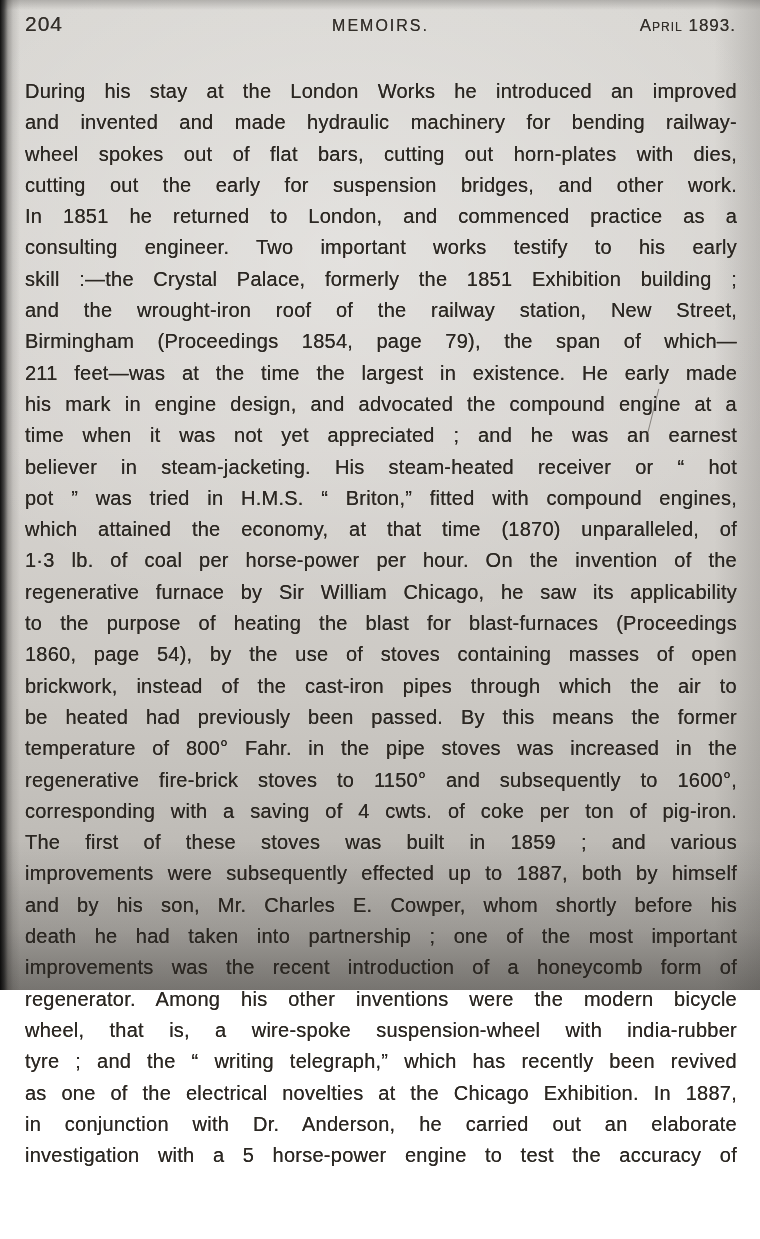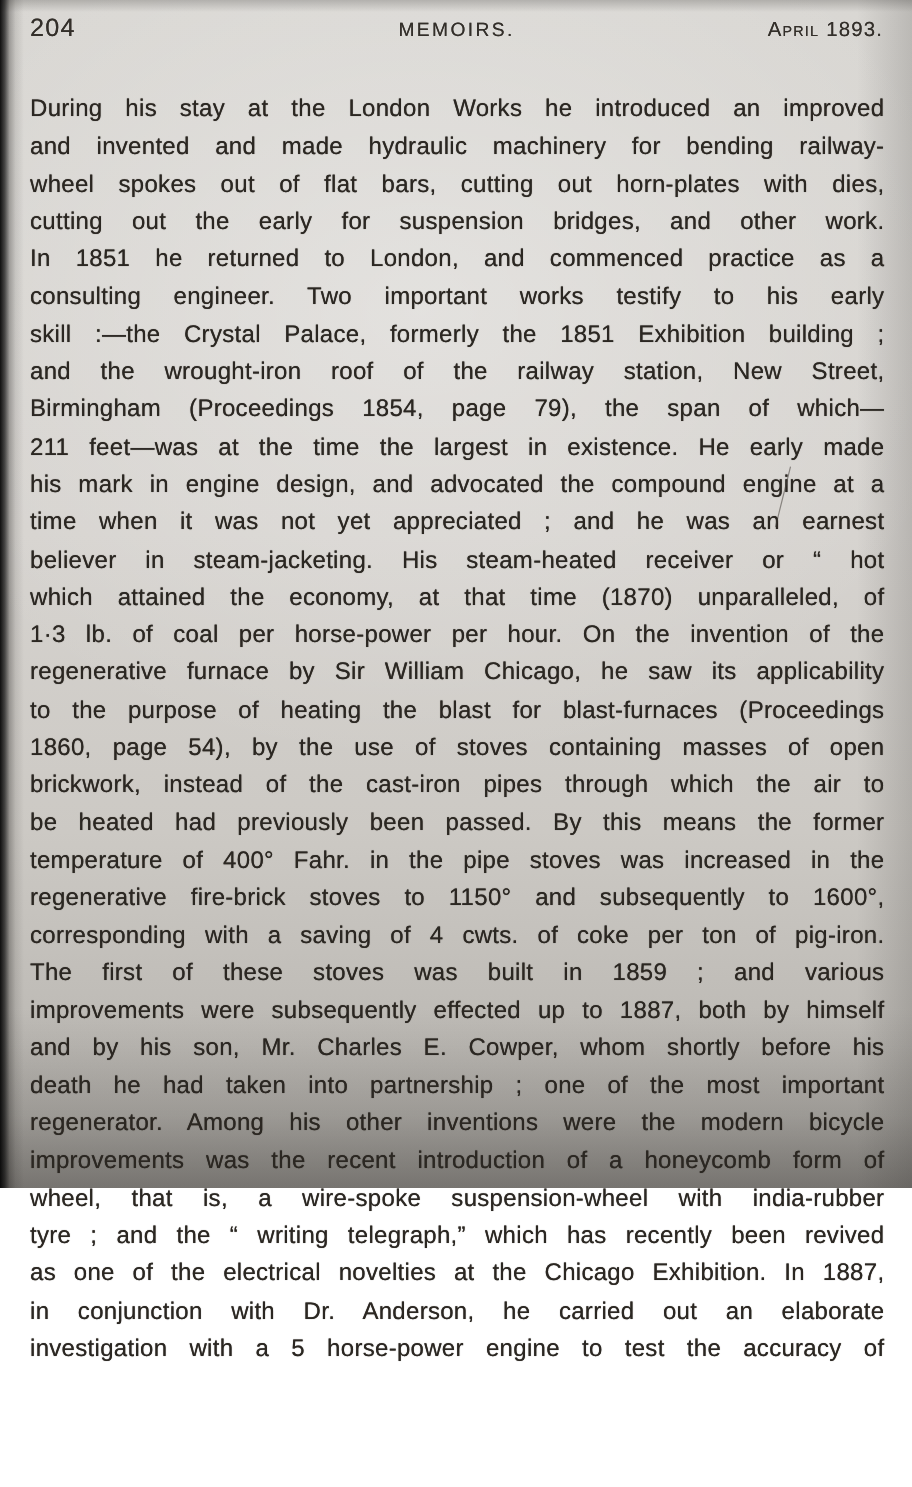--- a/index.html
+++ b/index.html
@@ -116,36 +116,37 @@
       <div class="text-line">cutting out the early for suspension bridges, and other work.</div>
       <div class="text-line">In 1851 he returned to London, and commenced practice as a</div>
       <div class="text-line">consulting engineer.  Two important works testify to his early</div>
       <div class="text-line">skill :—the Crystal Palace, formerly the 1851 Exhibition building ;</div>
       <div class="text-line">and the wrought-iron roof of the railway station, New Street,</div>
       <div class="text-line">Birmingham (Proceedings 1854, page 79), the span of which—</div>
       <div class="text-line">211 feet—was at the time the largest in existence.  He early made</div>
       <div class="text-line">his mark in engine design, and advocated the compound engine at a</div>
       <div class="text-line">time when it was not yet appreciated ; and he was an earnest</div>
       <div class="text-line">believer in steam-jacketing.  His steam-heated receiver or “ hot</div>
+      <div class="text-line">pot ” was tried in H.M.S. “ Briton,” fitted with compound engines,</div>
       <div class="text-line">which attained the economy, at that time (1870) unparalleled, of</div>
       <div class="text-line">1·3 lb. of coal per horse-power per hour.  On the invention of the</div>
       <div class="text-line">regenerative furnace by Sir William Chicago, he saw its applicability</div>
       <div class="text-line">to the purpose of heating the blast for blast-furnaces (Proceedings</div>
       <div class="text-line">1860, page 54), by the use of stoves containing masses of open</div>
       <div class="text-line">brickwork, instead of the cast-iron pipes through which the air to</div>
       <div class="text-line">be heated had previously been passed.  By this means the former</div>
-      <div class="text-line">temperature of 400° Fahr. in the pipe stoves was increased in the</div>
+      <div class="text-line">temperature of 800° Fahr. in the pipe stoves was increased in the</div>
       <div class="text-line">regenerative fire-brick stoves to 1150° and subsequently to 1600°,</div>
       <div class="text-line">corresponding with a saving of 4 cwts. of coke per ton of pig-iron.</div>
       <div class="text-line">The first of these stoves was built in 1859 ; and various</div>
       <div class="text-line">improvements were subsequently effected up to 1887, both by himself</div>
       <div class="text-line">and by his son, Mr. Charles E. Cowper, whom shortly before his</div>
       <div class="text-line">death he had taken into partnership ; one of the most important</div>
+      <div class="text-line">improvements was the recent introduction of a honeycomb form of</div>
       <div class="text-line">regenerator.  Among his other inventions were the modern bicycle</div>
-      <div class="text-line">improvements was the recent introduction of a honeycomb form of</div>
       <div class="text-line">wheel, that is, a wire-spoke suspension-wheel with india-rubber</div>
       <div class="text-line">tyre ; and the “ writing telegraph,” which has recently been revived</div>
       <div class="text-line">as one of the electrical novelties at the Chicago Exhibition.  In 1887,</div>
       <div class="text-line">in conjunction with Dr. Anderson, he carried out an elaborate</div>
       <div class="text-line">investigation with a 5 horse-power engine to test the accuracy of</div>
     </div>
 
   <div class="scratch"></div>
 
 </div>

